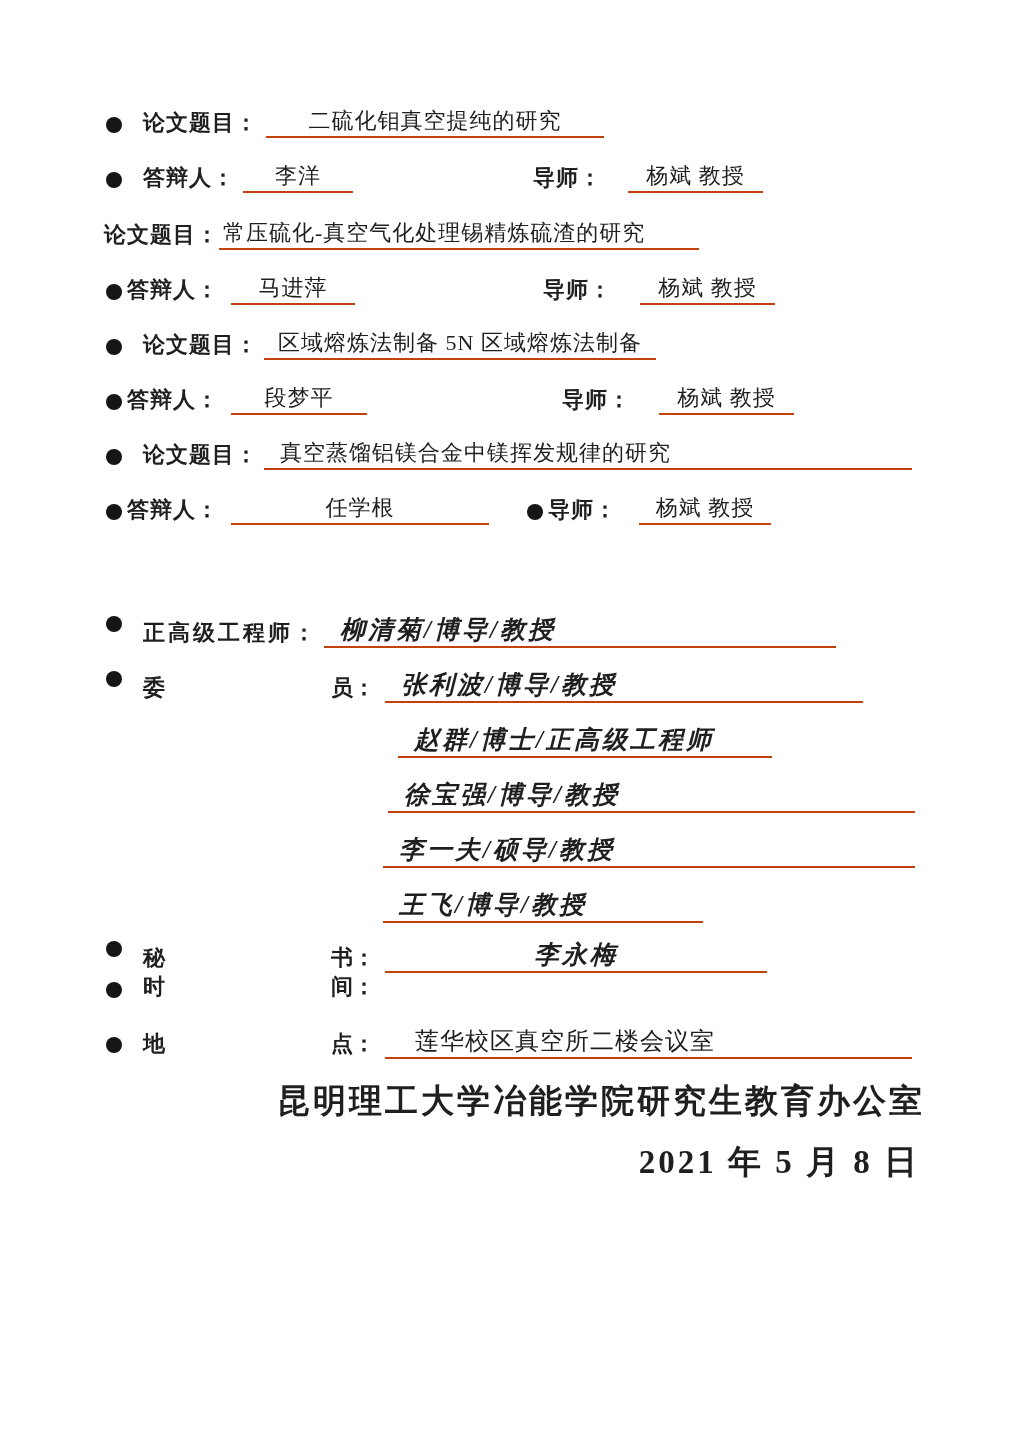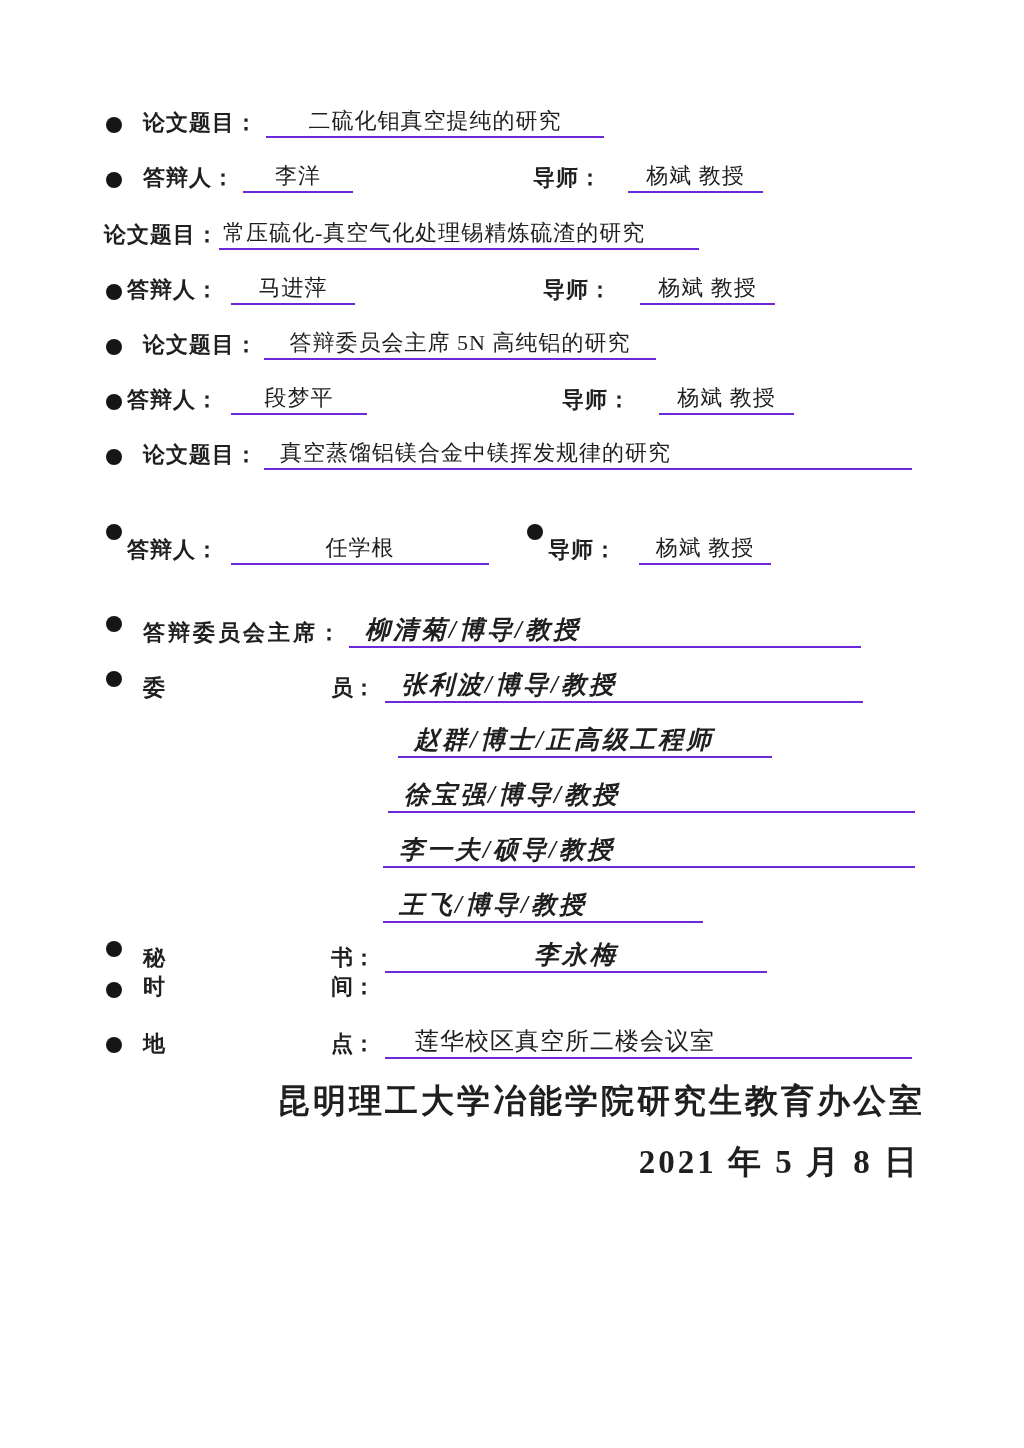--- a/index.html
+++ b/index.html
@@ -39,21 +39,21 @@
   .spread {
     display: inline-flex;
     justify-content: space-between;
     width: 232px;
     font-weight: 700;
     font-size: 22px;
     line-height: 30px;
   }
   .fill {
     display: inline-block;
-    border-bottom: 2px solid #6d28d9;
+    border-bottom: 2px solid #c2410c;
     font-size: 22px;
     line-height: 30px;
     text-align: center;
     letter-spacing: 1px;
   }
   .fill.ta-left { text-align: left; padding-left: 16px; }
   .script {
     font-style: italic;
     font-weight: 700;
     font-size: 25px;
@@ -97,47 +97,47 @@
     <span class="bullet gap-sm"></span>
     <span class="lbl">答辩人：</span>
     <span class="fill" style="width:124px; margin-left:12px;">马进萍</span>
     <span class="lbl" style="margin-left:188px;">导师：</span>
     <span class="fill" style="width:135px; margin-left:28px;">杨斌 教授</span>
   </div>
 
   <div class="row" style="left:106px; top:328px;">
     <span class="bullet gap-lg"></span>
     <span class="lbl">论文题目：</span>
-    <span class="fill" style="width:392px; margin-left:6px;">答辩委员会主席 5N 高纯铝的研究</span>
+    <span class="fill" style="width:392px; margin-left:6px;">区域熔炼法制备 5N 区域熔炼法制备</span>
   </div>
   <div class="row" style="left:106px; top:383px;">
     <span class="bullet gap-sm"></span>
     <span class="lbl">答辩人：</span>
     <span class="fill" style="width:136px; margin-left:12px;">段梦平</span>
     <span class="lbl" style="margin-left:195px;">导师：</span>
     <span class="fill" style="width:135px; margin-left:28px;">杨斌 教授</span>
   </div>
 
   <div class="row" style="left:106px; top:438px;">
     <span class="bullet gap-lg"></span>
     <span class="lbl">论文题目：</span>
     <span class="fill ta-left" style="width:648px; margin-left:6px;">真空蒸馏铝镁合金中镁挥发规律的研究</span>
   </div>
   <div class="row" style="left:106px; top:493px;">
     <span class="bullet gap-sm"></span>
     <span class="lbl">答辩人：</span>
-    <span class="fill" style="width:258px; margin-left:12px;margin-top:40px;">任学根</span>
+    <span class="fill" style="width:258px; margin-left:12px;">任学根</span>
     <span class="bullet gap-sm" style="margin-left:38px;"></span>
     <span class="lbl">导师：</span>
     <span class="fill" style="width:132px; margin-left:22px;">杨斌 教授</span>
   </div>
 
   <div class="row" style="left:106px; top:594px;">
     <span class="bullet gap-lg"></span>
-    <span class="lbl lbl-wide">答辩委员会主席：</span>
+    <span class="lbl lbl-wide">正高级工程师：</span>
     <span class="fill script ta-left" style="width:512px; margin-left:6px;">柳清菊/博导/教授</span>
   </div>
 
   <div class="row" style="left:106px; top:649px;">
     <span class="bullet gap-lg"></span>
     <span class="spread">
       <span>委</span>
       <span>员：</span>
     </span>
     <span class="fill script ta-left" style="width:478px; margin-left:10px;">张利波/博导/教授</span>

